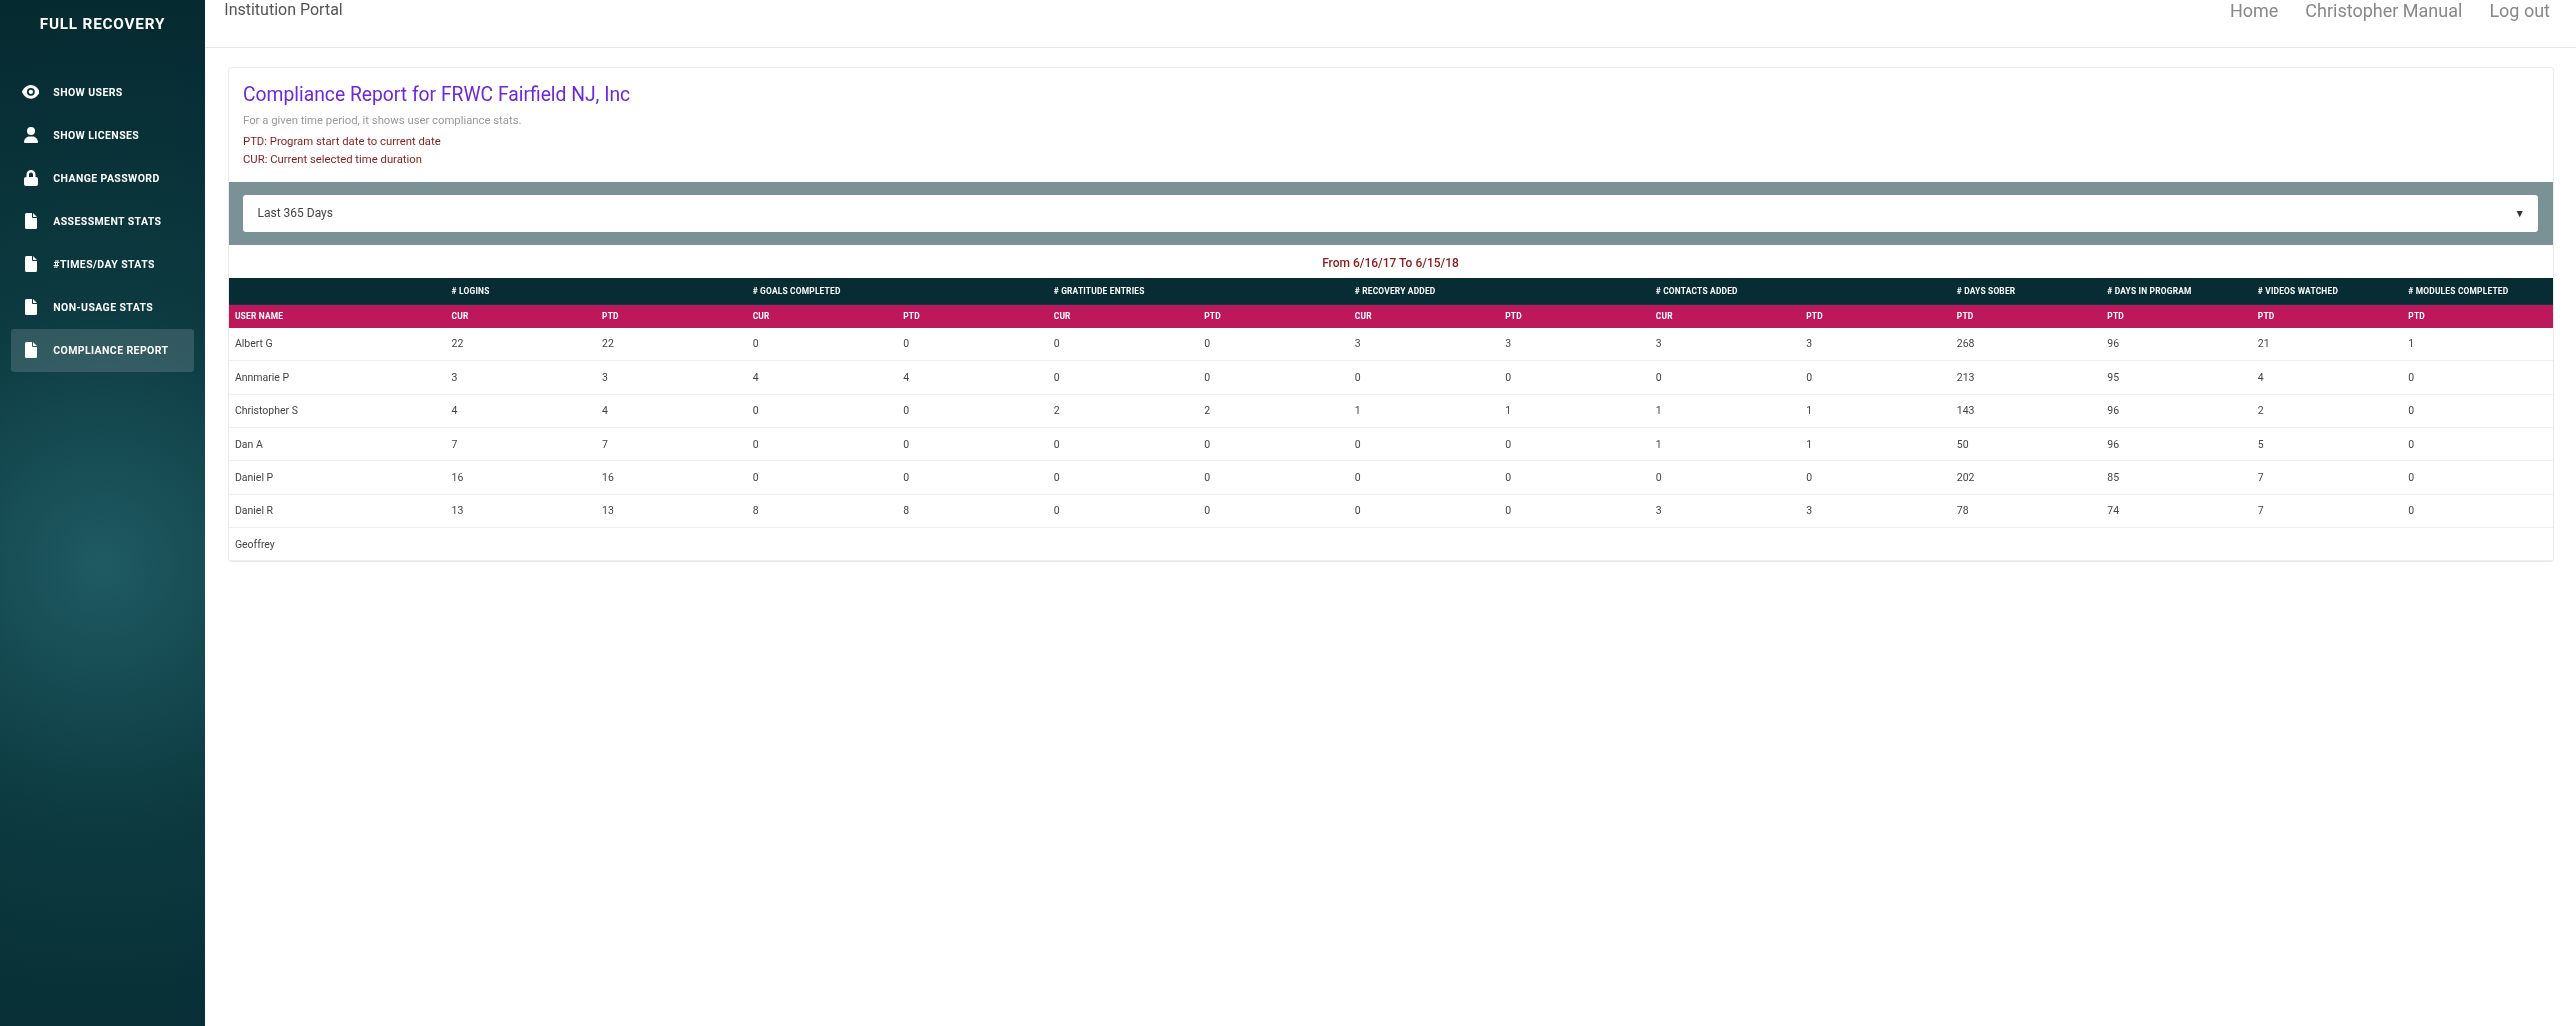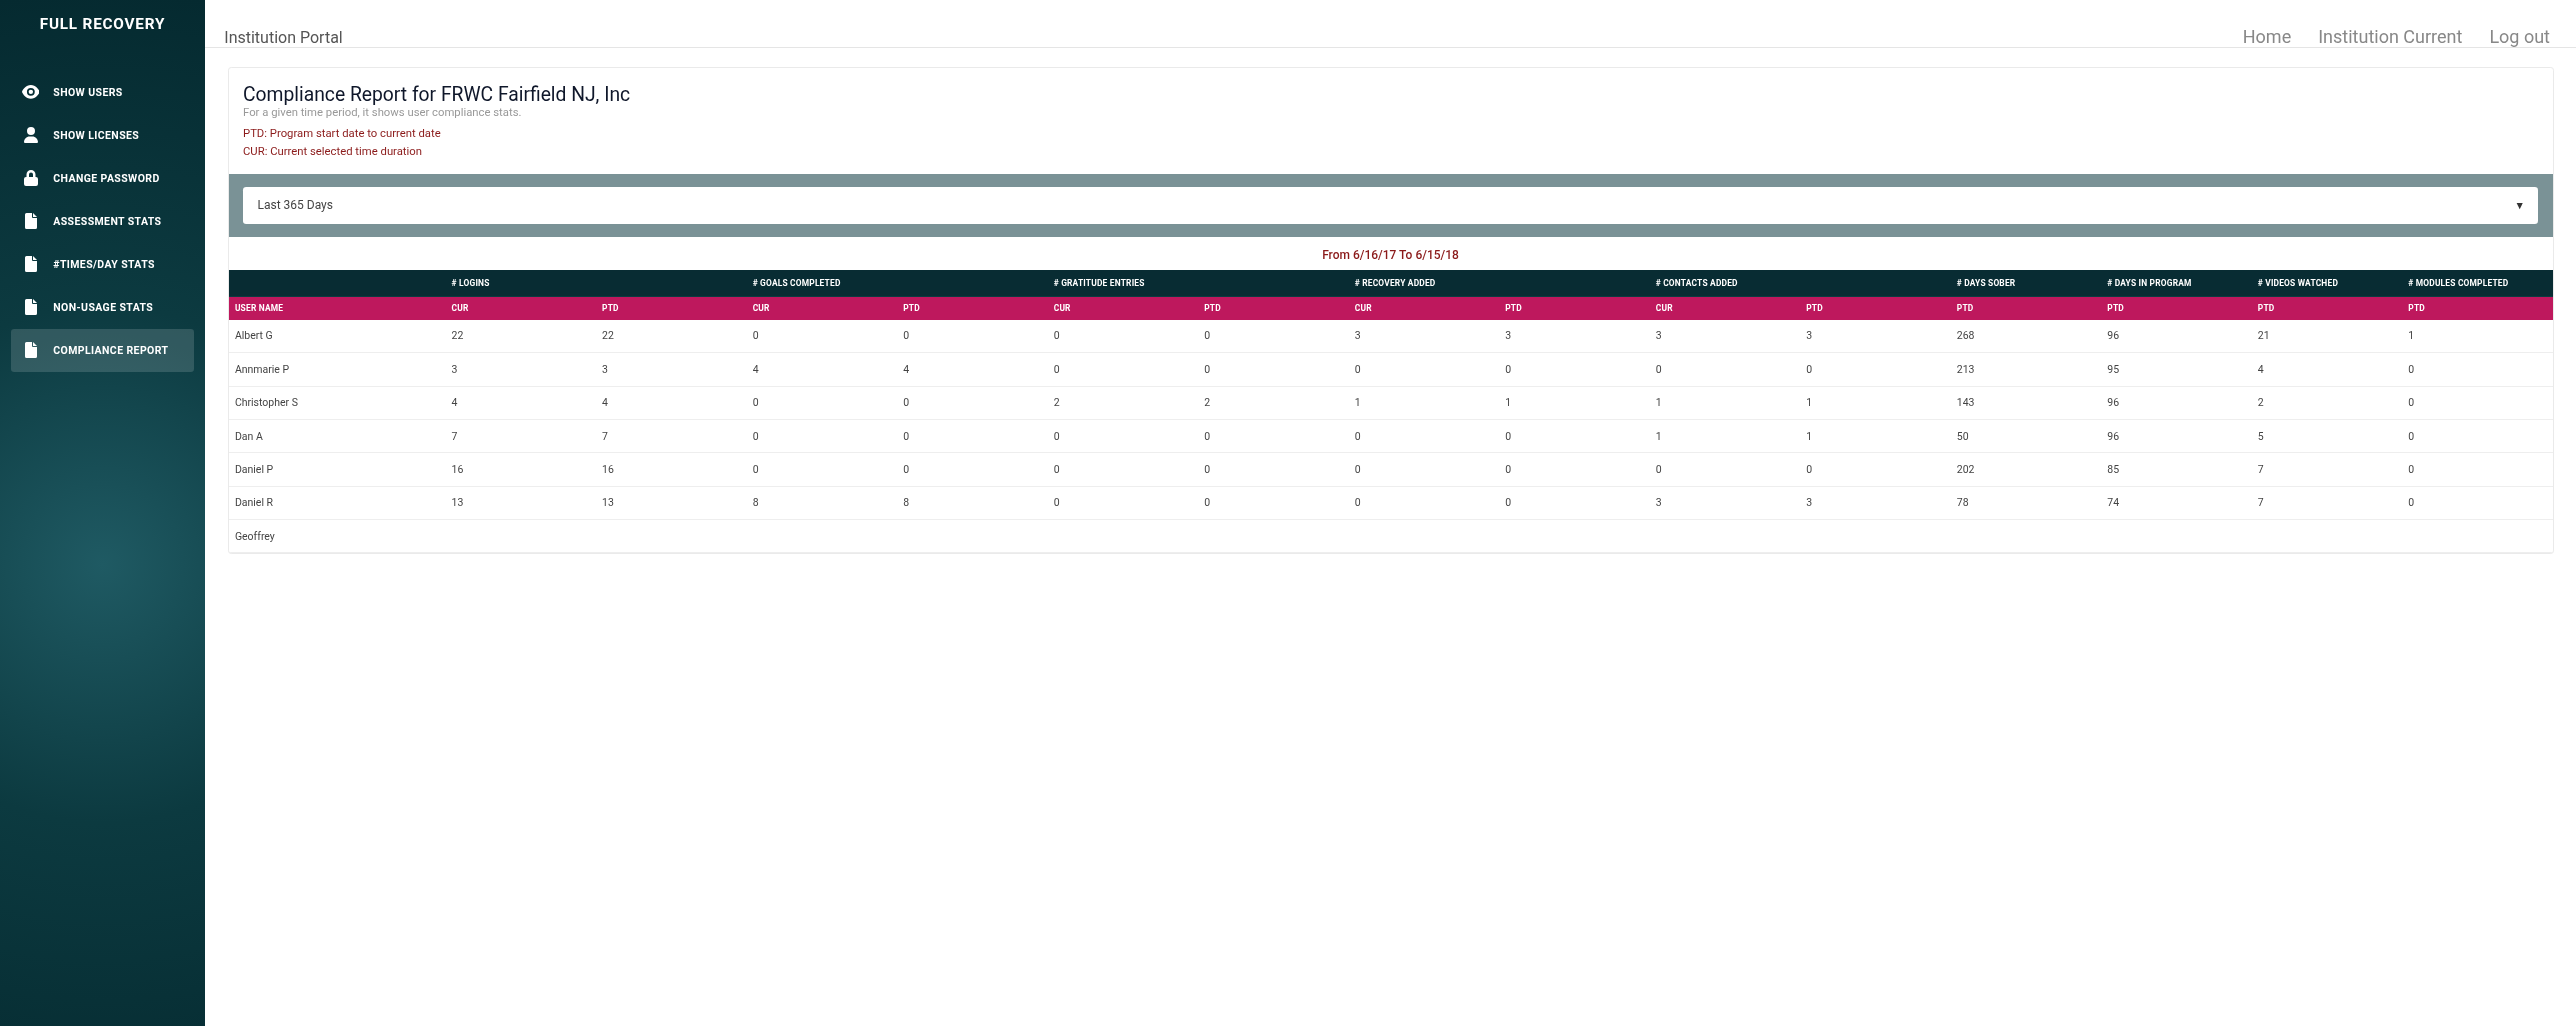--- a/index.html
+++ b/index.html
@@ -64,21 +64,21 @@
     flex: 1;
     display: flex;
     flex-direction: column;
     min-width: 0;
   }
 
   .topbar {
     height: 48px;
     border-bottom: 0.8px solid #e5e5e5;
     display: flex;
-    align-items: flex-end;
+    align-items: flex-start;
     padding: 0 26px 0 19.3px;
     color: #555;
     font-size: 16px;
   }
   .topbar-title { color: #555; }
   .topbar-spacer { flex: 1; }
   .topbar-link {
     color: #888;
     font-size: 18px;
     margin-left: 27px;
@@ -94,22 +94,22 @@
     border-radius: 3.2px;
     overflow: hidden;
   }
 
   .panel-header {
     padding: 14.5px 14.5px 11.3px 14.5px;
   }
   .panel-header h2 {
     font-size: 19.3px;
     font-weight: 400;
-    color: #0f172a;
-    margin-bottom: 0;
+    color: #6d28d9;
+    margin-bottom: 8px;
   }
   .panel-header .sub {
     font-size: 11.3px;
     color: #999;
     margin-bottom: 8px;
   }
   .panel-header .legend-line {
     font-size: 11.3px;
     color: #8b1a1a;
     margin-bottom: 4.8px;
@@ -241,21 +241,21 @@
         <span>COMPLIANCE REPORT</span>
       </div>
     </nav>
 </aside>
 
 <div class="main">
 
   <div class="topbar">
     <div class="topbar-title">Institution Portal</div>
     <div class="topbar-spacer"></div>
-    <div id="topbar-links"><span class="topbar-link">Home</span><span class="topbar-link">Institution Current</span><span class="topbar-link">Log out</span></div>
+    <div id="topbar-links"><span class="topbar-link">Home</span><span class="topbar-link">Christopher Manual</span><span class="topbar-link">Log out</span></div>
   </div>
 
   <div class="content">
     <div class="panel">
 
       <div class="panel-header">
         <h2>Compliance Report for FRWC Fairfield NJ, Inc</h2>
         <div class="sub">For a given time period, it shows user compliance stats.</div>
         <div class="legend-line">PTD: Program start date to current date</div>
         <div class="legend-line">CUR: Current selected time duration</div>

